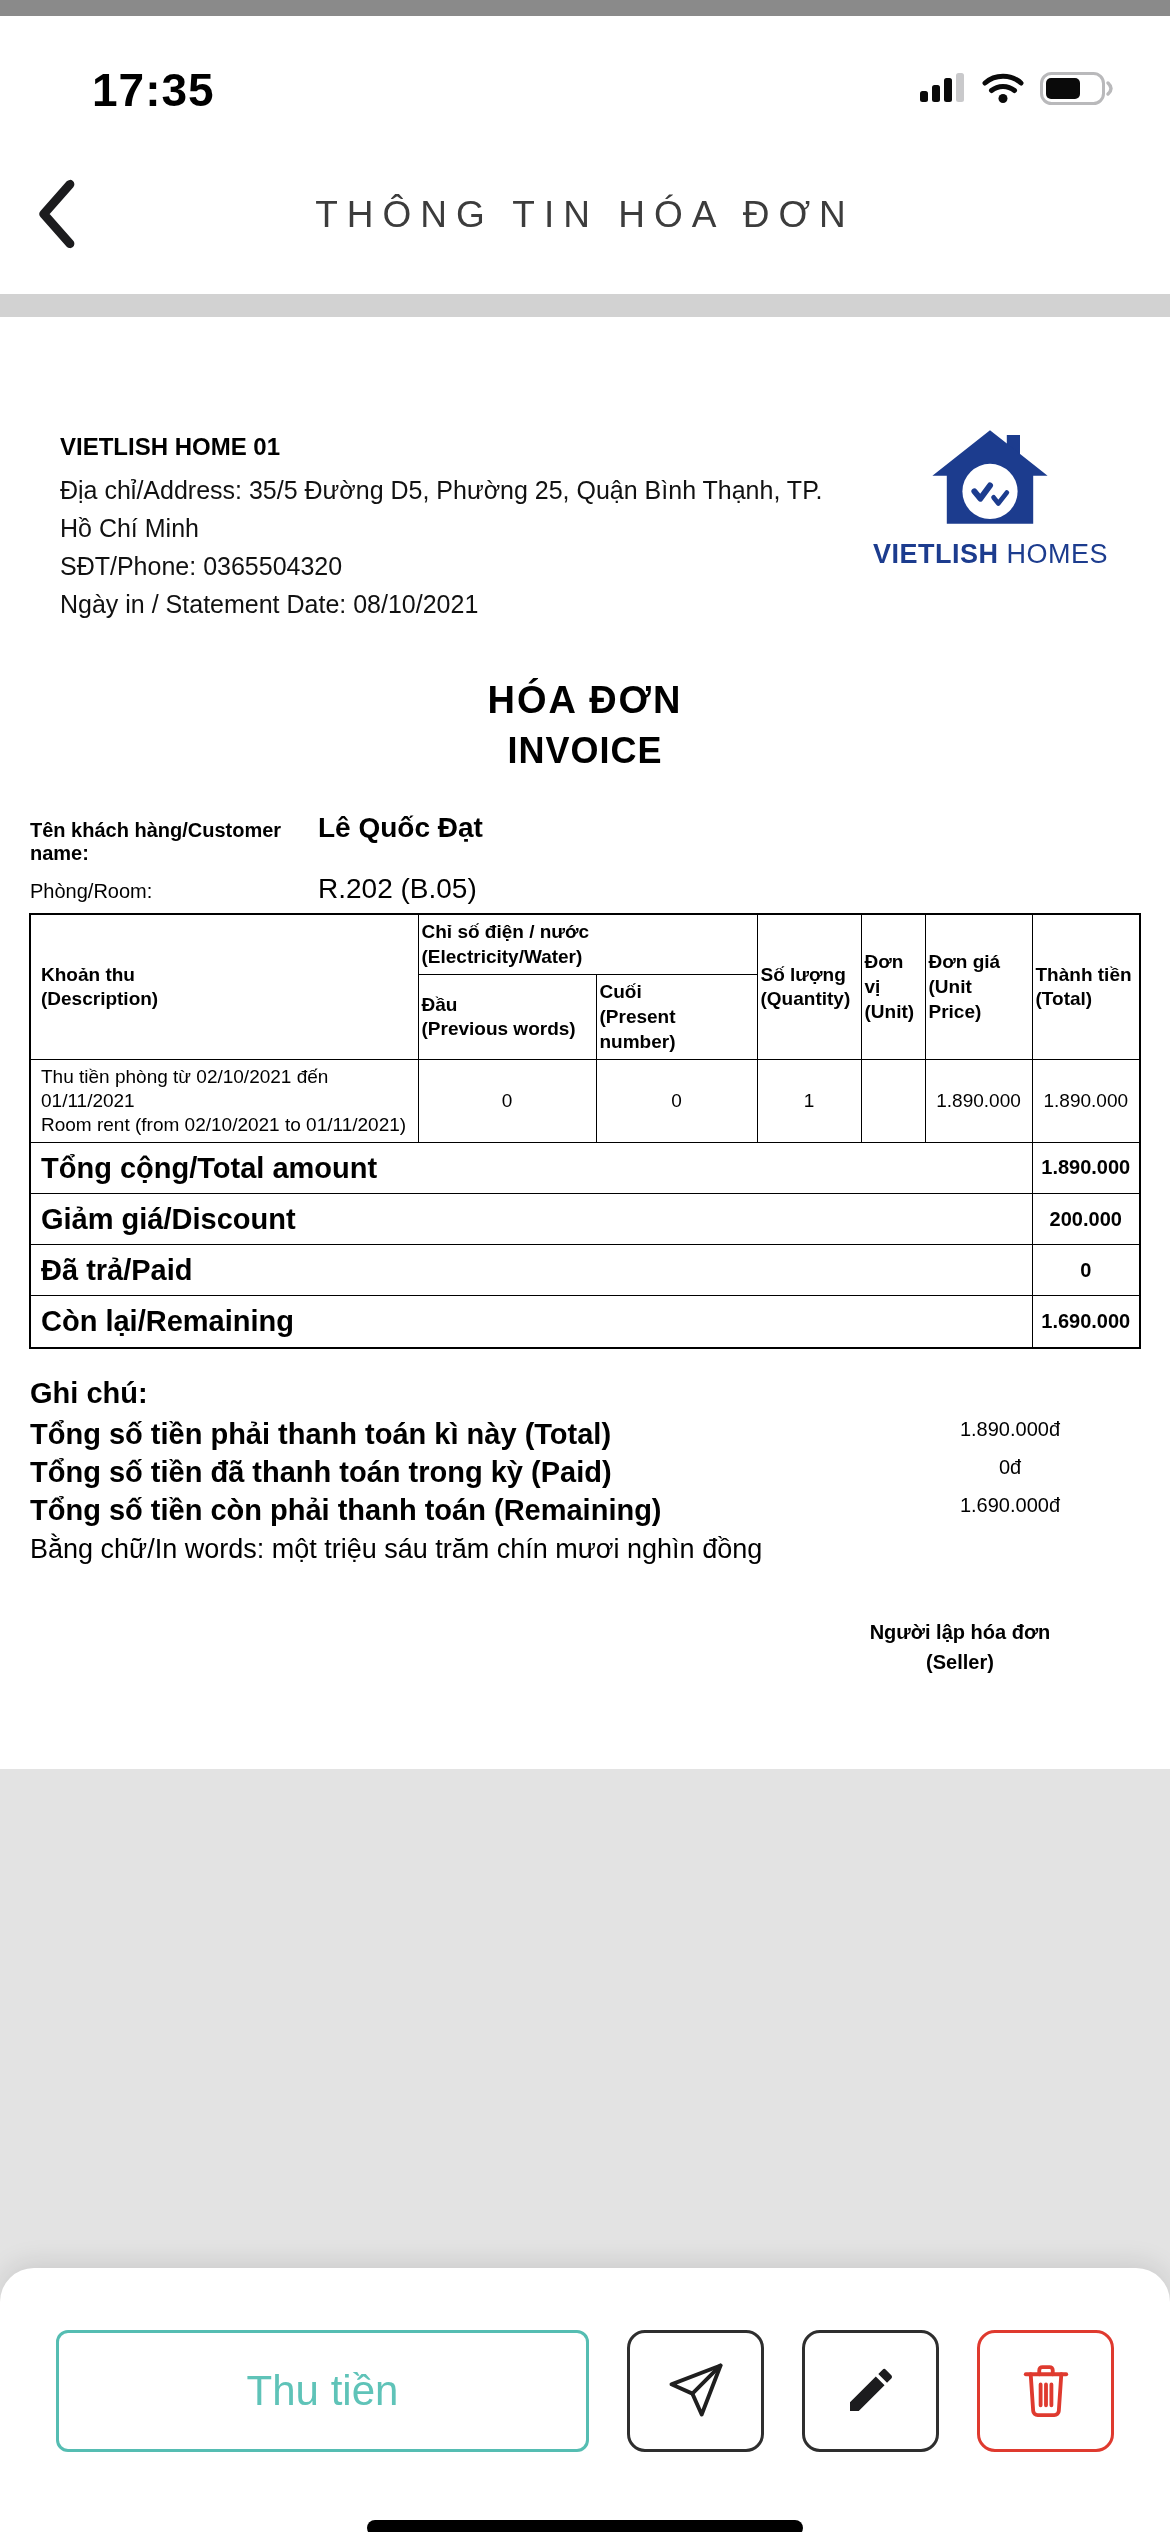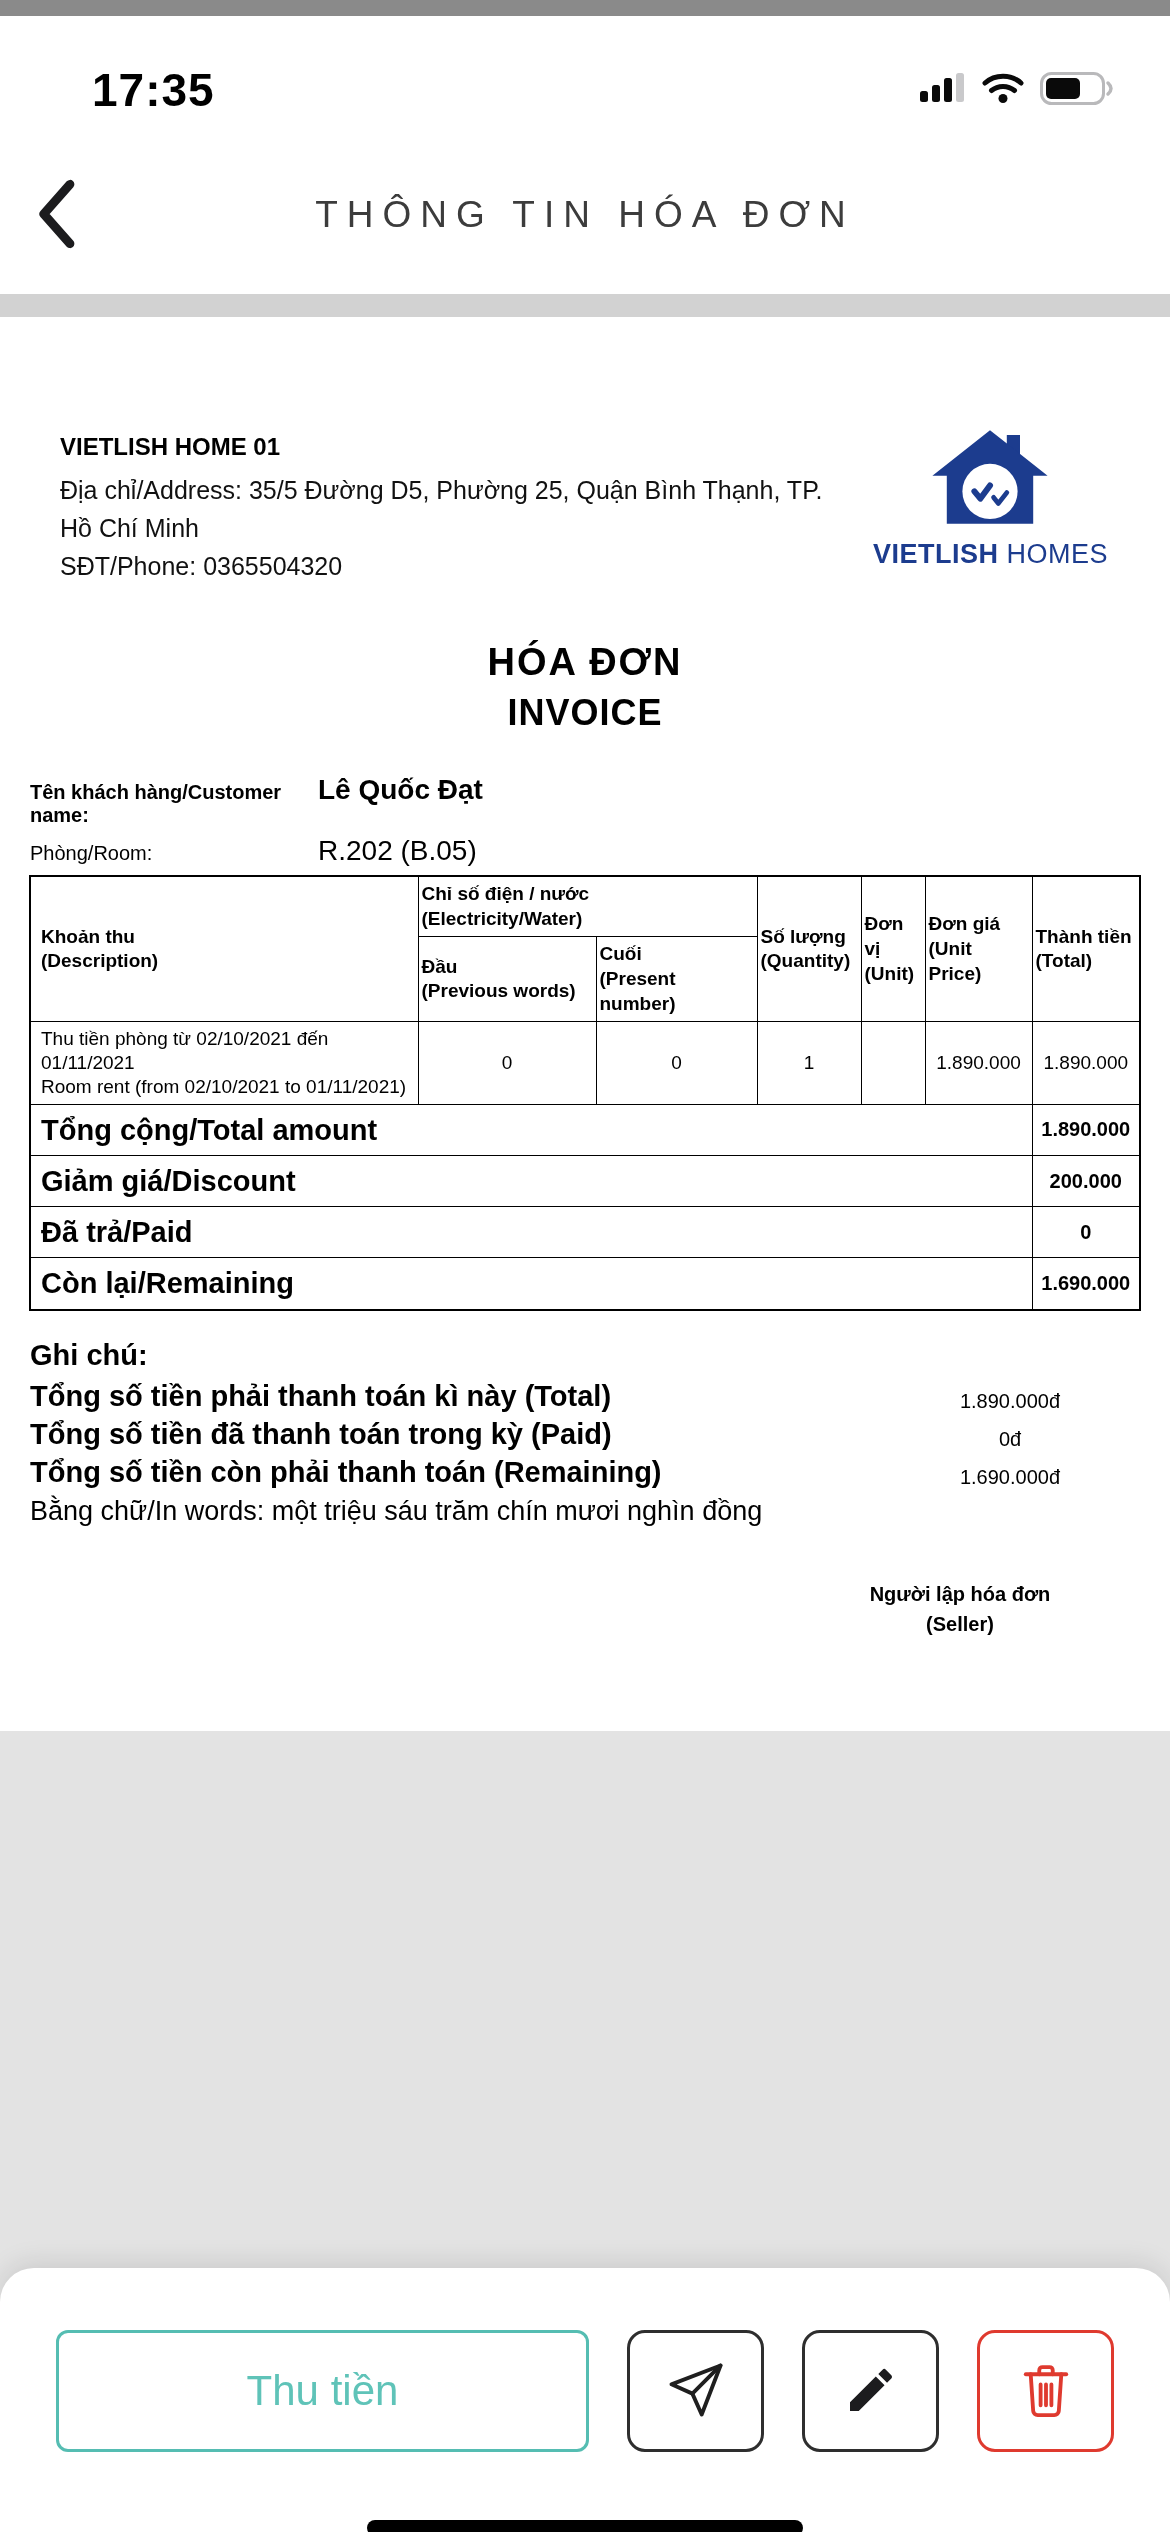--- a/index.html
+++ b/index.html
@@ -49,21 +49,21 @@
   .inv-table th,.inv-table td{ border:1px solid #000; vertical-align:middle; color:#000; }
   .inv-table th{ font-size:19px; font-weight:700; text-align:left; padding:5px 3px; line-height:1.3; white-space:pre-line; }
   .inv-table th.desc{ text-align:left; padding-left:10px; }
   .inv-table td{ font-size:19px; text-align:center; padding:4px 3px; line-height:1.25; }
   .inv-table td.desc{ text-align:left; padding:5px 10px; white-space:pre-line; }
   .inv-table td.sum-label{ font-size:29px; font-weight:700; text-align:left; padding:7px 10px; }
   .inv-table td.sum-value{ font-size:20px; font-weight:700; }
   
   .notes{ margin:28px 30px 0; }
   .notes-title{ font-size:29px; font-weight:700; color:#000; margin-bottom:8px; }
-  .note-row{ display:flex; align-items:flex-end; margin-bottom:5px;gap:20px; }
+  .note-row{ display:flex; align-items:flex-start; margin-bottom:5px;gap:20px; }
   .note-label{ font-size:29px; font-weight:700; color:#000; }
   .note-value{ margin-left:auto; width:230px; margin-right:15px; text-align:center; font-size:20px; color:#000; }
   .in-words{ font-size:27px; color:#000; margin-top:7px; }
   .seller{
     width:330px; margin:52px 45px 0 auto; text-align:center;
     font-size:20px; font-weight:700; color:#000; white-space:pre-line; line-height:1.5;
   }
   
   .filler{ flex:1 1 auto; }
   .sheet{
@@ -133,20 +133,21 @@
 
   <div class="gray-strip"></div>
 
   <div class="invoice">
 
     <div class="inv-head">
       <div class="biz">
         <div class="biz-name">VIETLISH HOME 01</div>
         <div class="biz-line">Địa chỉ/Address: 35/5 Đường D5, Phường 25, Quận Bình Thạnh, TP. Hồ Chí Minh</div>
         <div class="biz-line">SĐT/Phone: 0365504320</div>
+        <div class="biz-line">Ngày in / Statement Date: 08/10/2021</div>
       </div>
       <div class="logo-wrap">
         <span>
           <svg width="120" height="96" viewBox="0 0 100 80">
             <rect x="64" y="5" width="11" height="20" fill="#1c3c8e"></rect>
             <path d="M50 1 L98 39 L86 39 L86 79 L14 79 L14 39 L2 39 Z" fill="#1c3c8e"></path>
             <circle cx="50" cy="52" r="23" fill="#ffffff"></circle>
             <path d="M37 52 l5 6 l8 -11" stroke="#1c3c8e" stroke-width="5" fill="none" stroke-linecap="round" stroke-linejoin="round"></path>
             <path d="M53 57 l4 5 l7 -9" stroke="#1c3c8e" stroke-width="4" fill="none" stroke-linecap="round" stroke-linejoin="round"></path>
           </svg>

